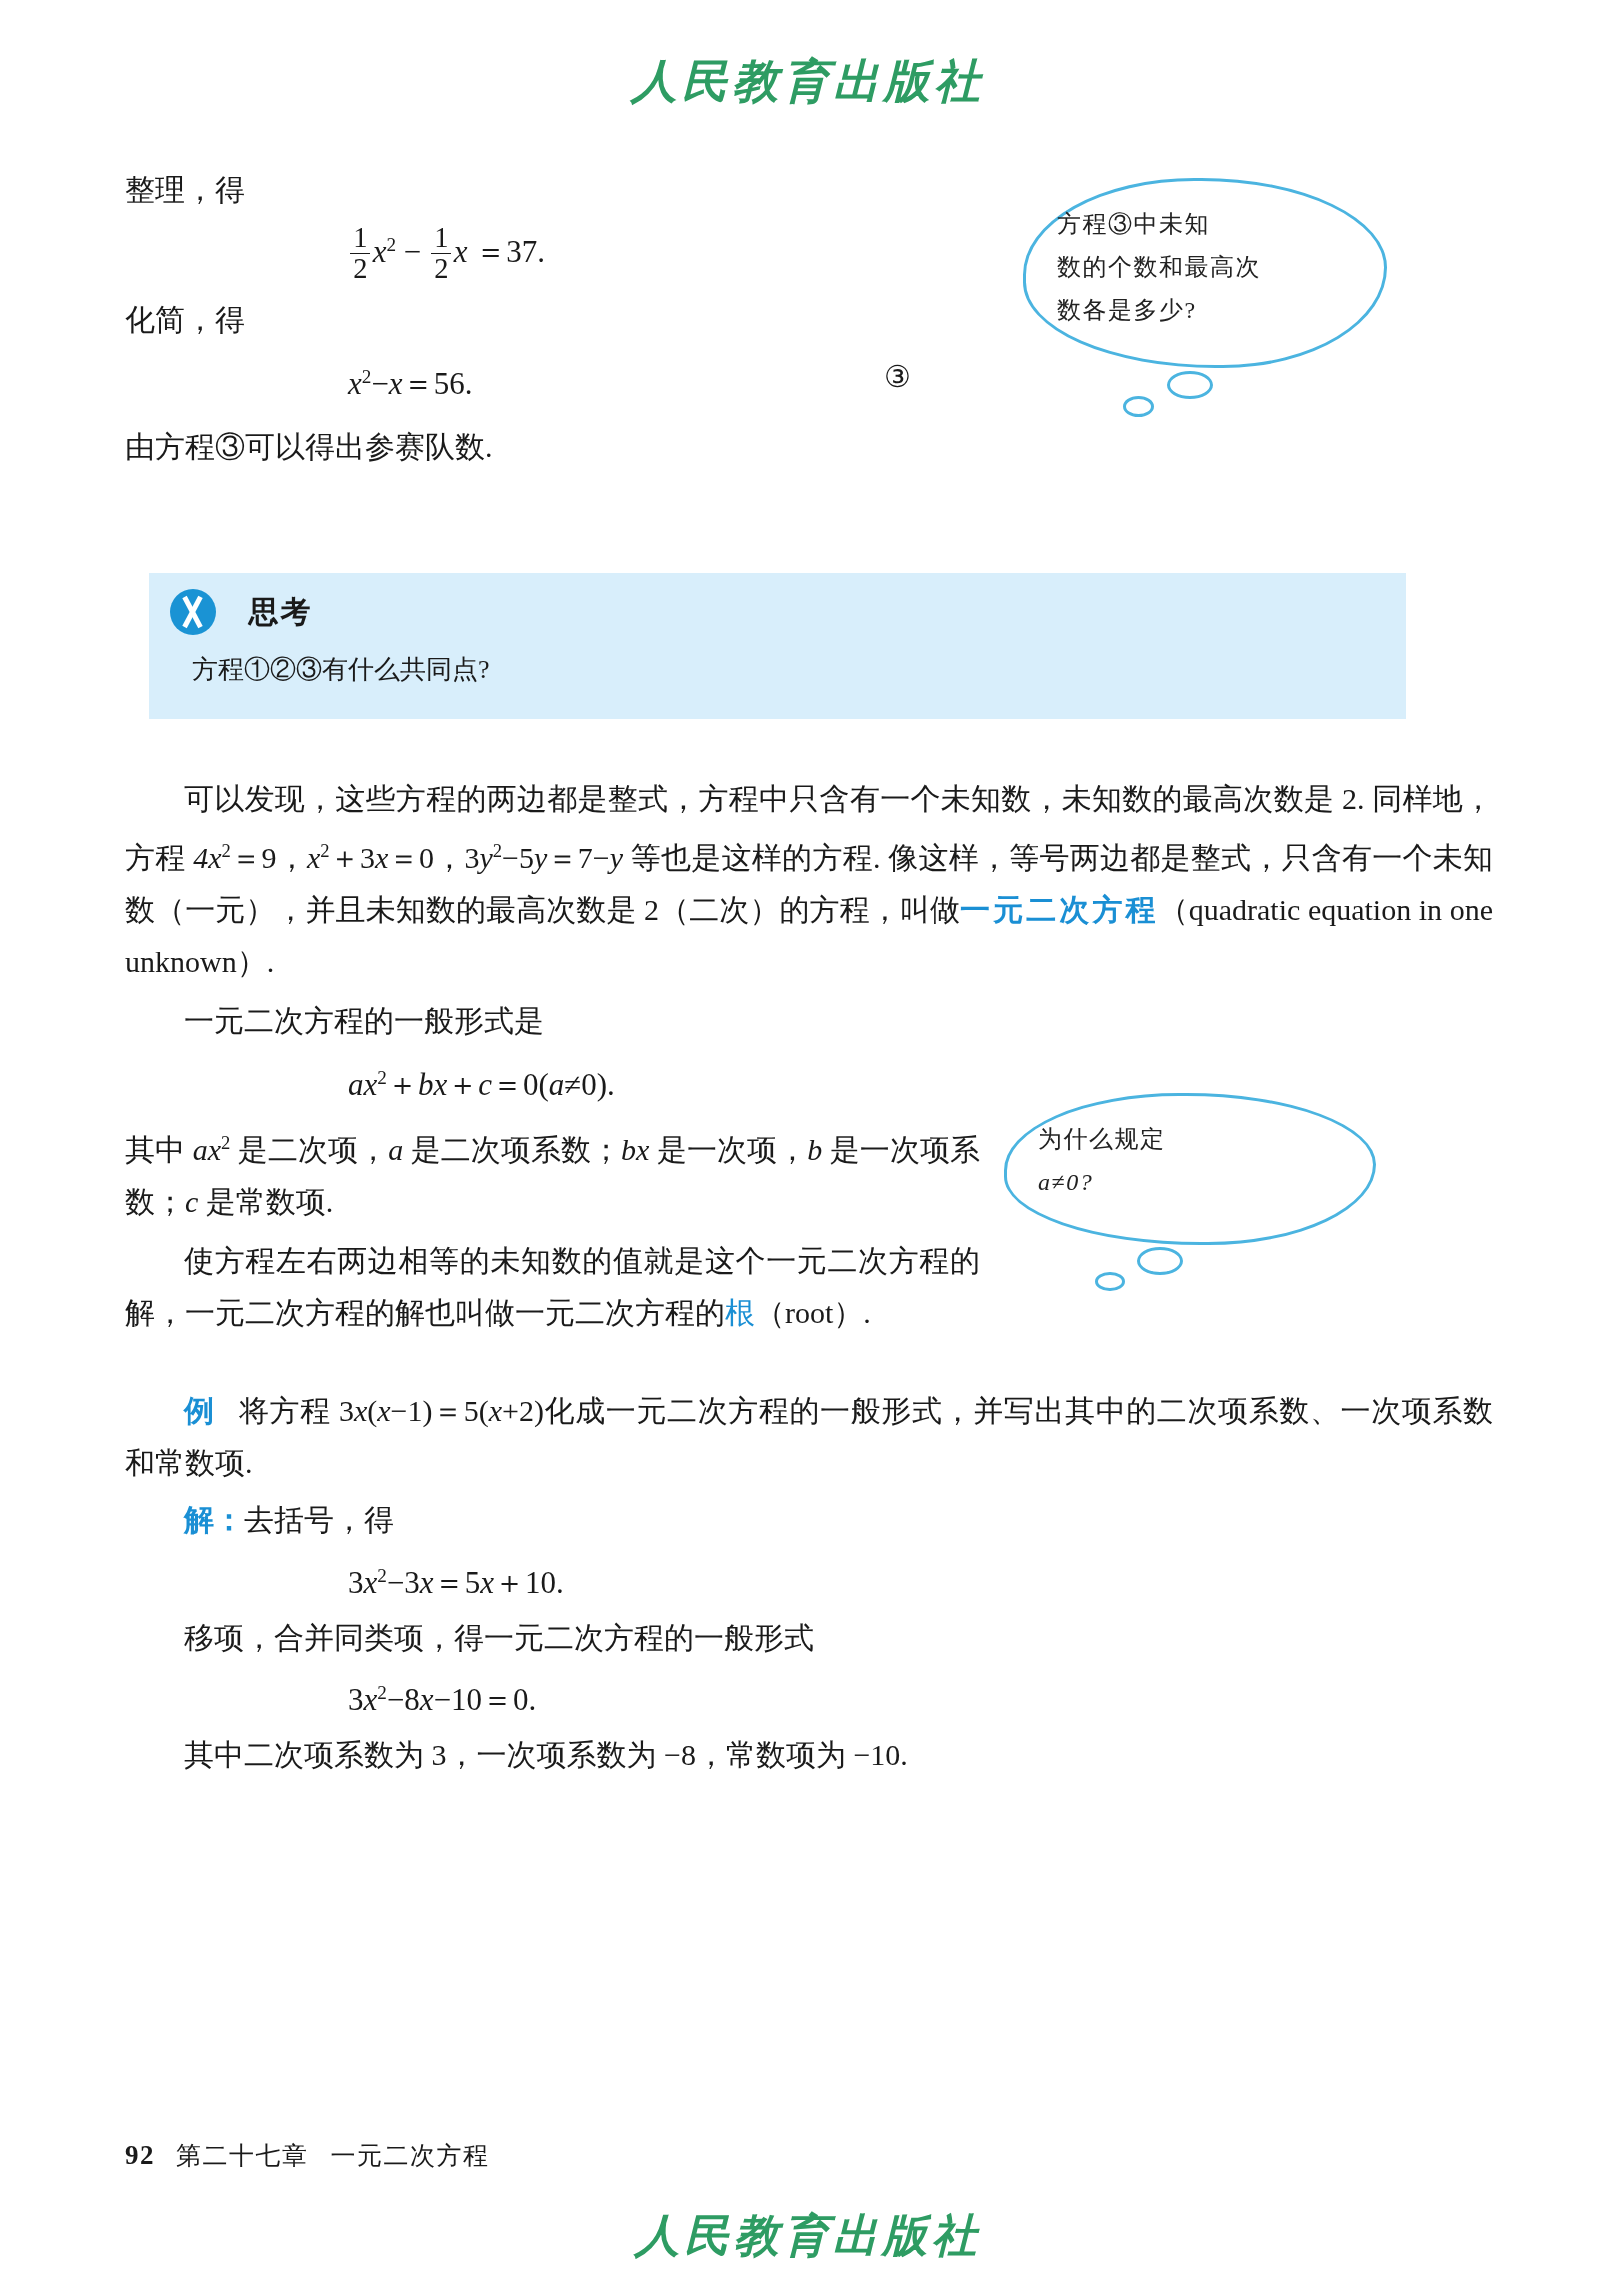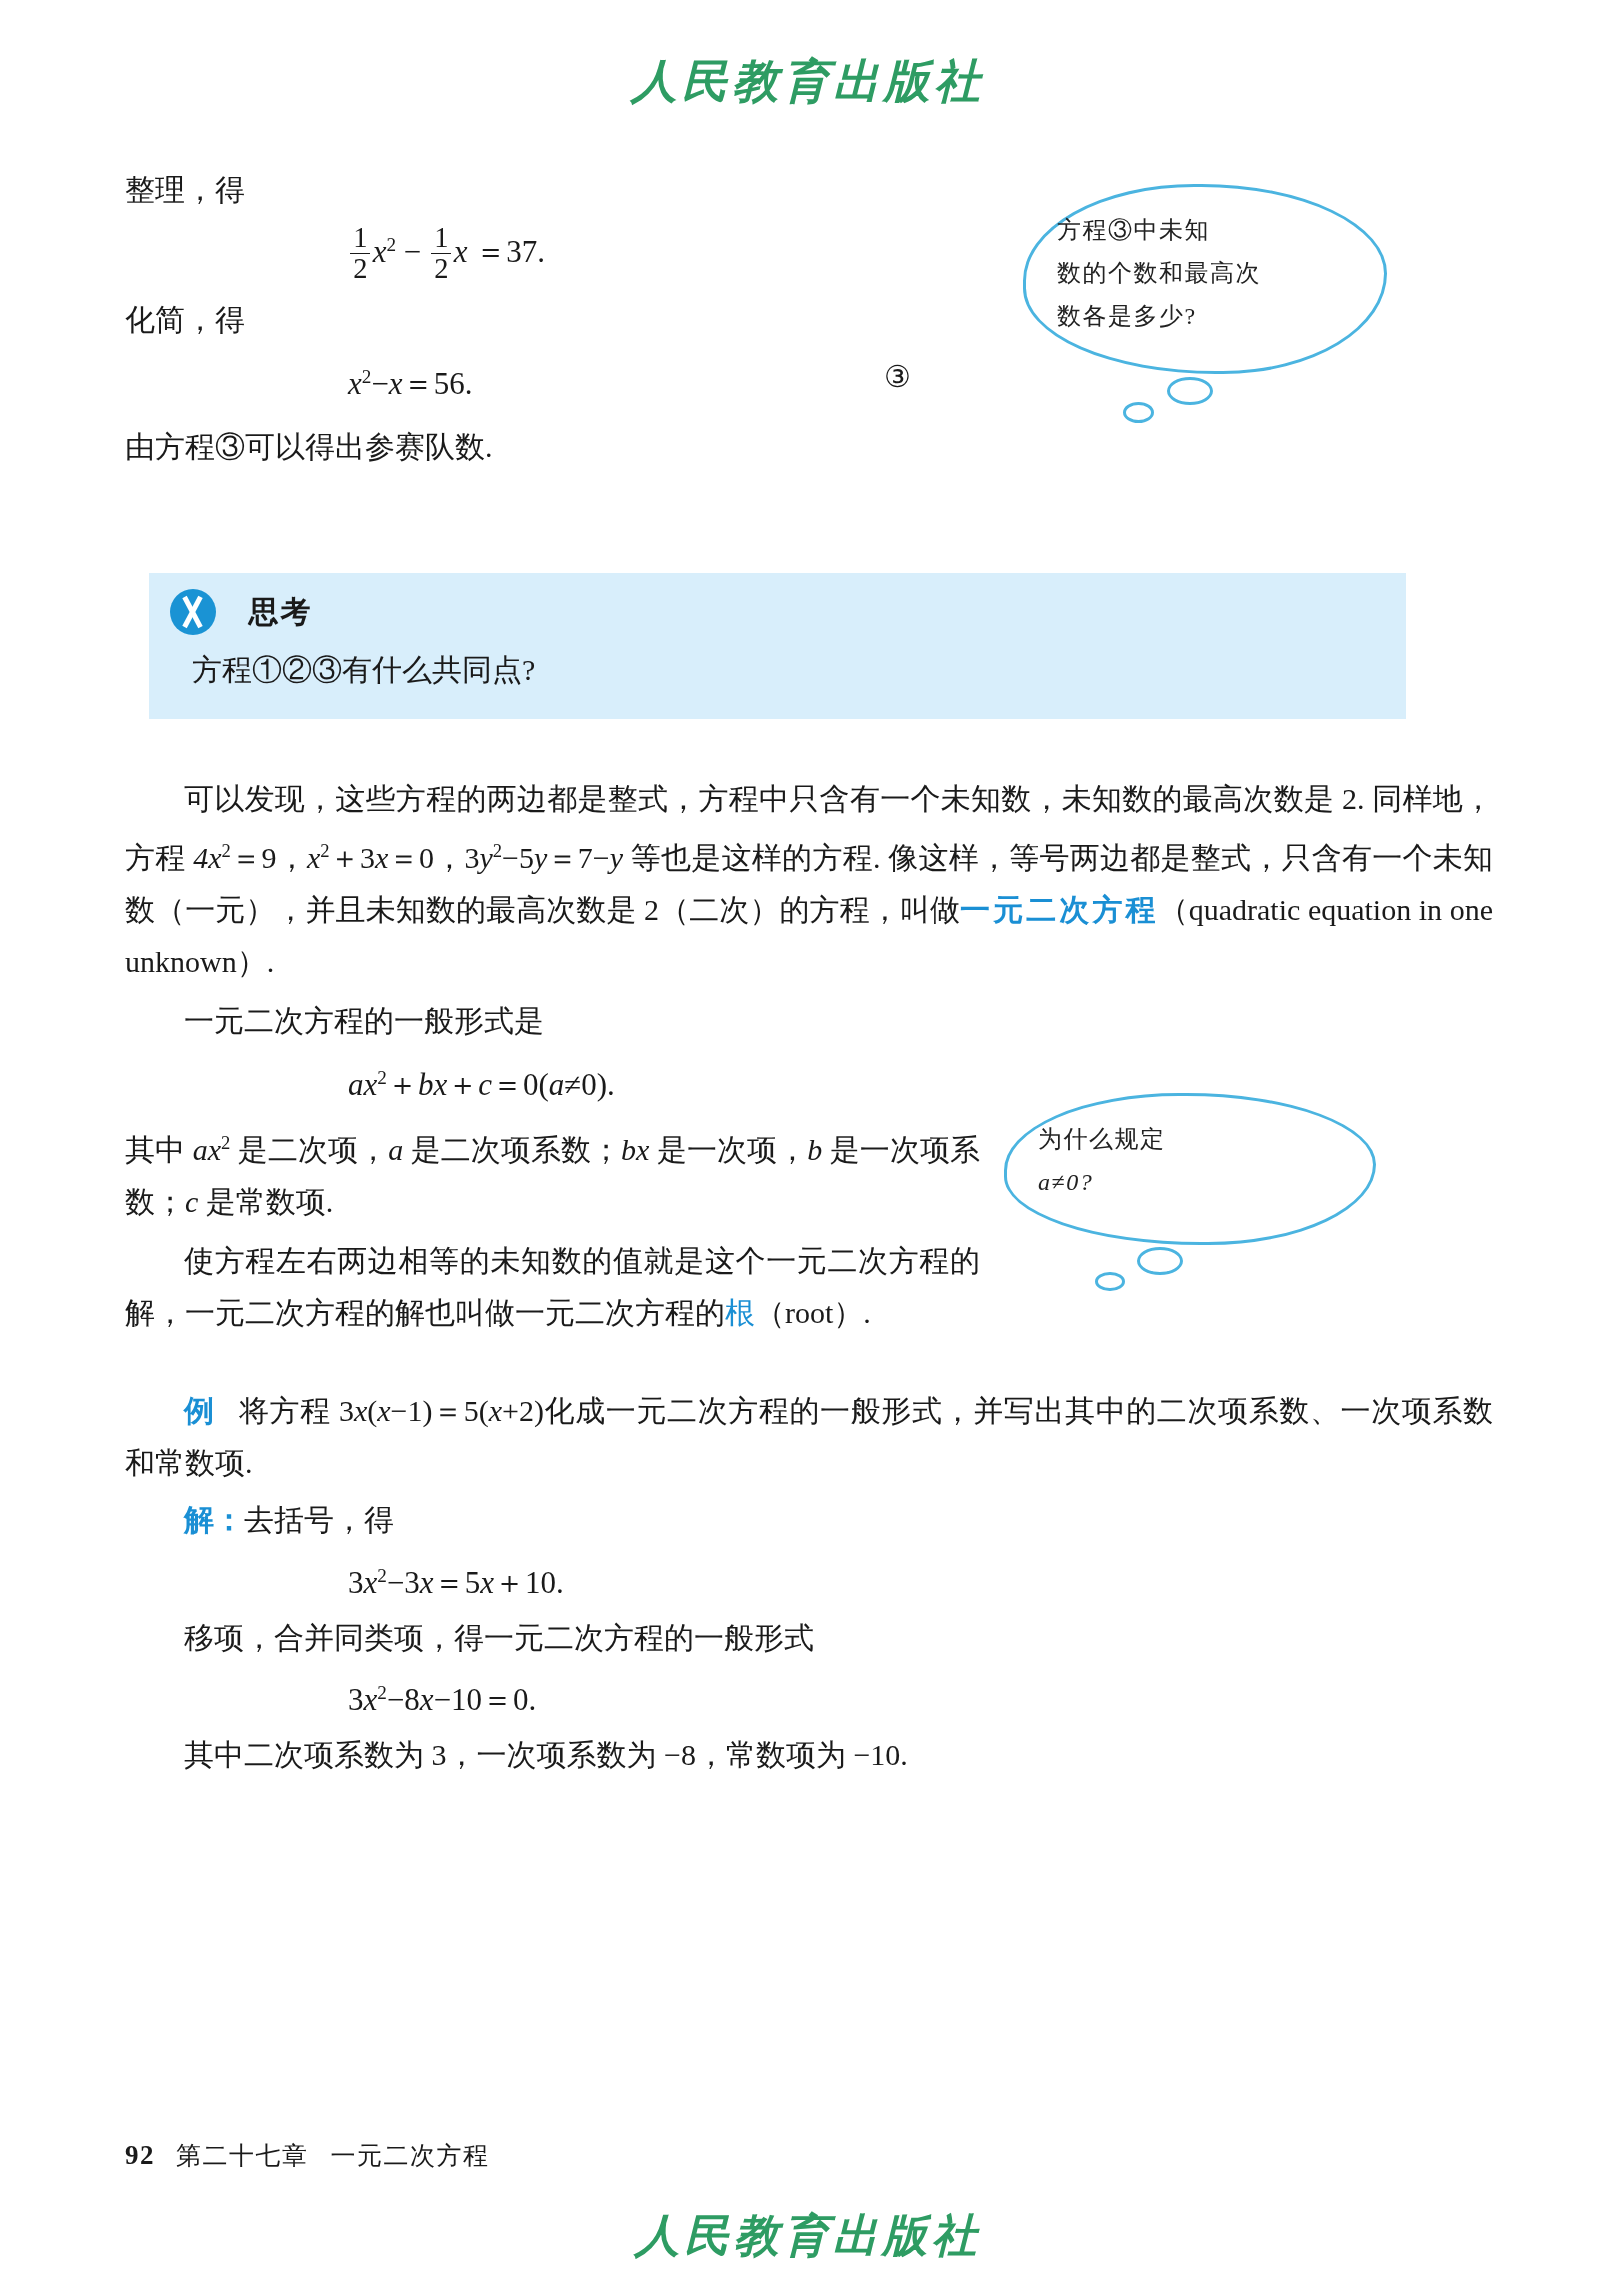--- a/index.html
+++ b/index.html
@@ -124,21 +124,21 @@
     padding: 22px 31px;
   }
   .bubble .tail {
     position: absolute;
     border: 3px solid #4bb4e0;
     background: #ffffff;
     border-radius: 50%;
   }
   .bubble1 {
     left: 1023px;
-    top: 184px;
+    top: 178px;
     width: 364px;
     height: 190px;
   }
   .bubble1 .t1 { width: 40px; height: 22px; left: 141px; bottom: -34px; }
   .bubble1 .t2 { width: 25px; height: 15px; left: 97px; bottom: -52px; }
   .bubble2 {
     left: 1004px;
     top: 1093px;
     width: 372px;
     height: 152px;
@@ -181,21 +181,21 @@
     top: 6px;
   }
   .think-icon::before { transform: rotate(28deg); }
   .think-icon::after  { transform: rotate(-28deg); }
   .think-title {
     font-size: 30px;
     font-weight: bold;
     letter-spacing: 2.2px;
   }
   .think-body {
-    font-size: 30px;
+    font-size: 26px;
     line-height: 48px;
     padding: 3px 22px 25px 43px;
   }
 
   .kw-blue {
     color: #1a8fd4;
     font-weight: bold;
     letter-spacing: 3px;
   }
   .kw-blue-sm {

